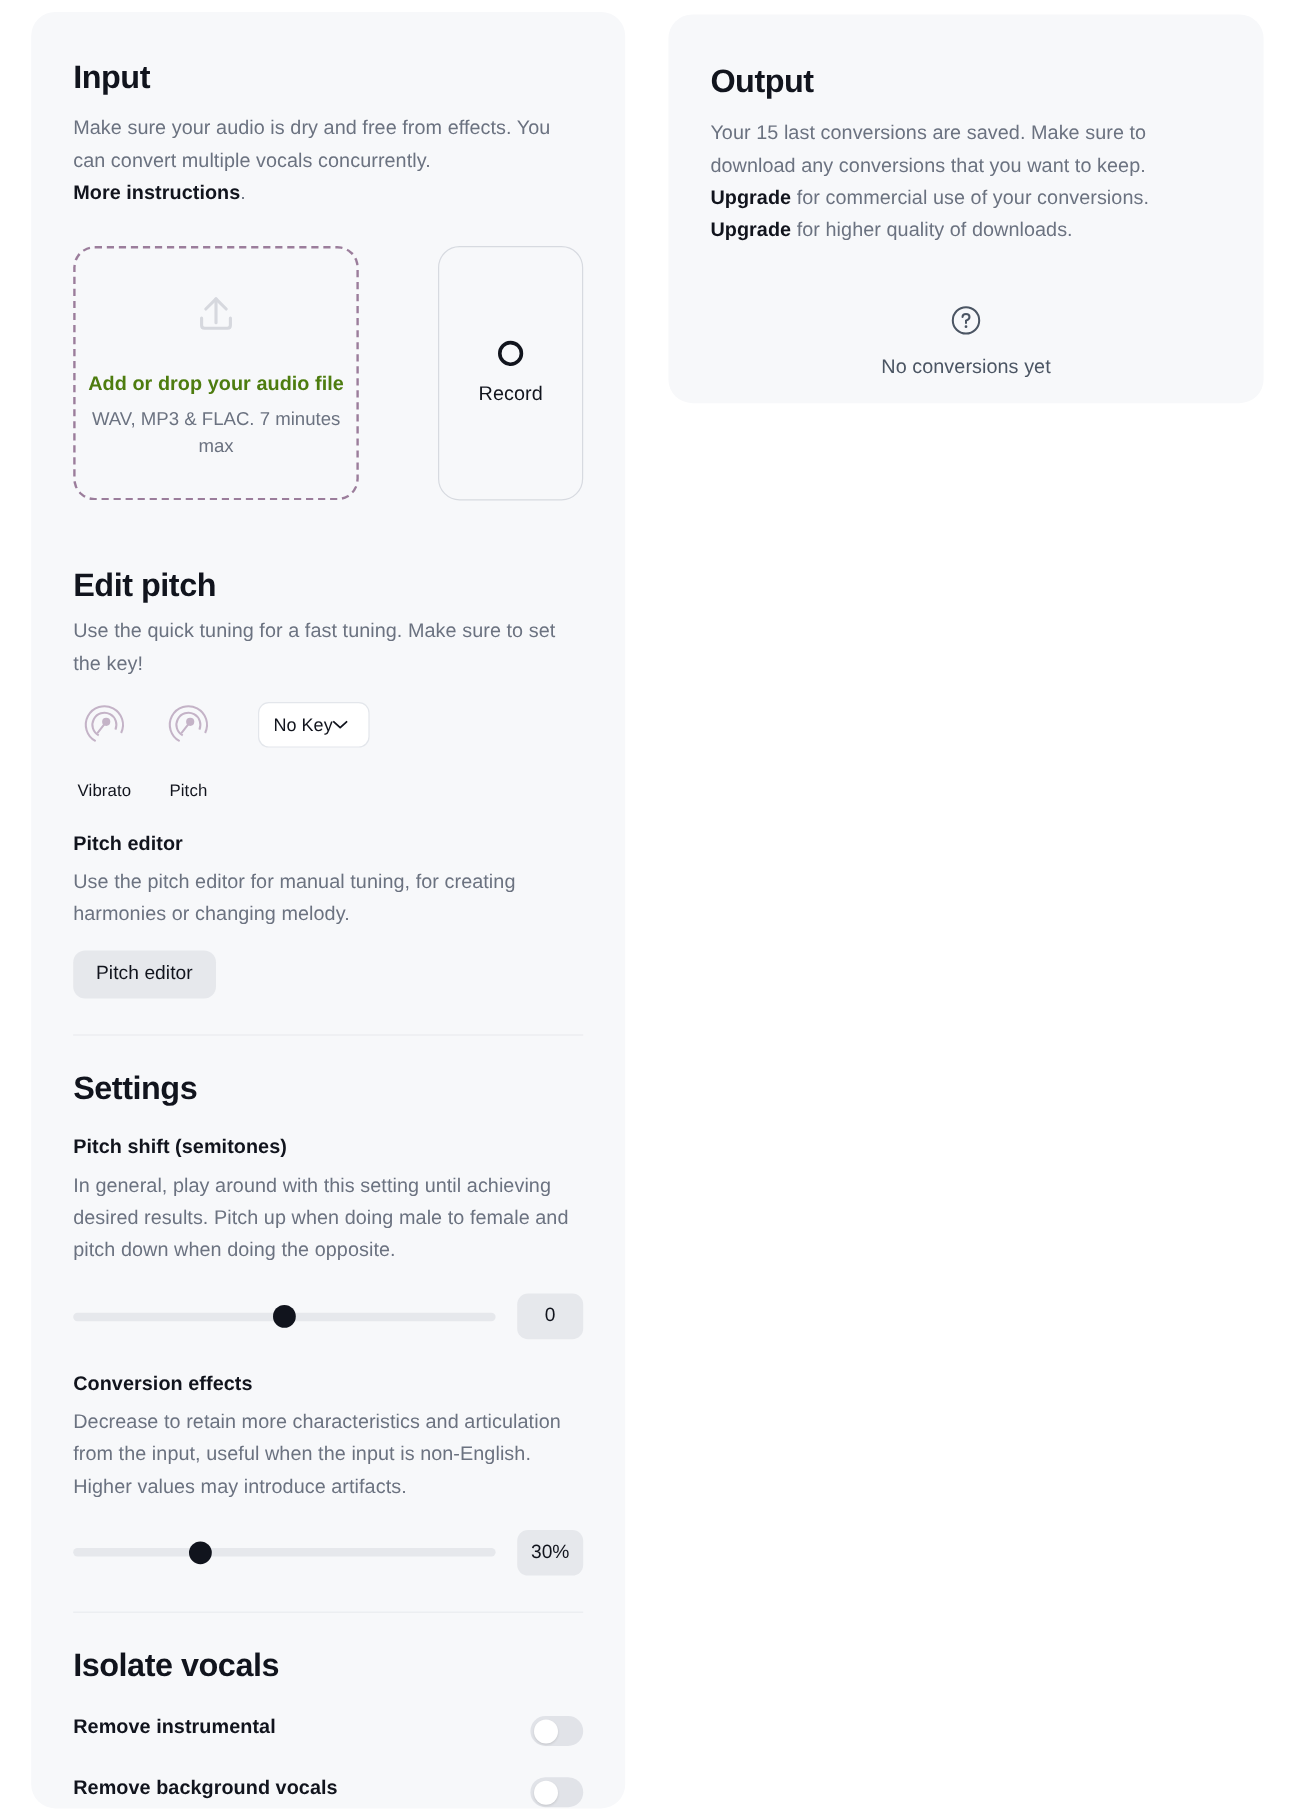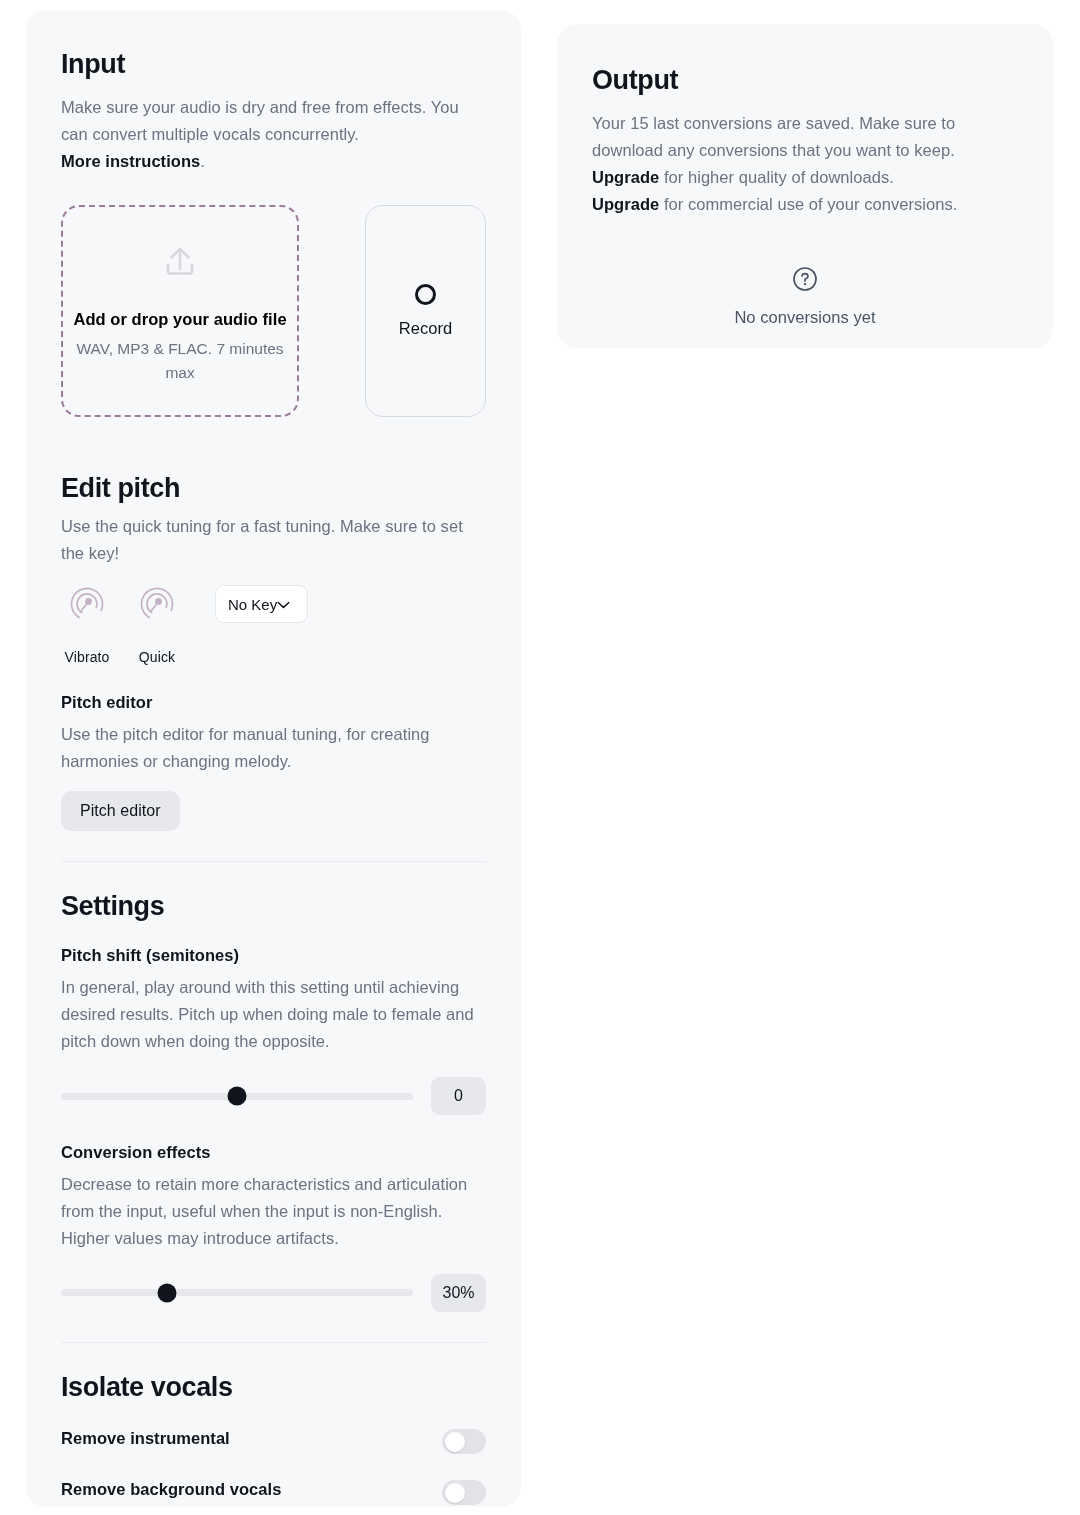--- a/index.html
+++ b/index.html
@@ -19,21 +19,21 @@
     background: #ffffff;
   }
 
   
   .panel {
     position: absolute;
     background: #f7f8fa;
     border-radius: 20px;
   }
   #input-panel  { left: 26px;  top: 10px; width: 495px; height: 1497px; }
-  #output-panel { left: 557px; top: 24px; width: 496px; height: 324px; }
+  #output-panel { left: 557px; top: 12px; width: 496px; height: 324px; }
 
   .panel-inner { padding: 38px 35px 0 35px; }
 
   
   h1.section-title {
     font-size: 27px;
     font-weight: 700;
     color: #11141d;
     letter-spacing: -0.4px;
     line-height: 1.2;
@@ -73,21 +73,21 @@
     flex-direction: column;
     align-items: center;
     justify-content: center;
     cursor: pointer;
     background: transparent;
   }
   .dropzone .up-icon { margin-bottom: 22px; }
   .dz-main {
     font-size: 16.5px;
     font-weight: 600;
-    color: #000000;
+    color: #4d7c0f;
     letter-spacing: 0.05px;
   }
   .dz-sub {
     font-size: 15.5px;
     color: #6b7280;
     text-align: center;
     line-height: 1.5;
     margin-top: 8px;
     max-width: 215px;
   }
@@ -316,21 +316,21 @@
 
         <div class="tuning-item">
           <span>
             <svg width="42" height="42" viewBox="0 0 42 42" fill="none">
               <circle cx="21" cy="21" r="15.5" stroke="#c4b3c7" stroke-width="1.7" stroke-dasharray="72 26" transform="rotate(118 21 21)"></circle>
               <circle cx="21" cy="21" r="10" stroke="#c4b3c7" stroke-width="1.7" stroke-dasharray="46 18" transform="rotate(118 21 21)"></circle>
               <circle cx="22.5" cy="18.5" r="3.4" fill="#c4b3c7"></circle>
               <path d="M22.5 18.5 L15.5 27.5" stroke="#c4b3c7" stroke-width="1.7" stroke-linecap="round"></path>
             </svg>
           </span>
-          <span class="tuning-label">Quick</span>
+          <span class="tuning-label">Pitch</span>
         </div>
 
         <div class="key-select">
           <span class="key-value">No Key</span>
           <span>
             <svg width="13" height="8" viewBox="0 0 13 8" fill="none">
               <path d="M1.2 1.5 L6.5 6.4 L11.8 1.5" stroke="#11141d" stroke-width="1.5" stroke-linecap="round" stroke-linejoin="round"></path>
             </svg>
           </span>
         </div>
@@ -384,22 +384,22 @@
         </div>
 
     </div>
   </section>
 
   <section class="panel" id="output-panel">
     <div class="panel-inner" style="padding-top:40px;">
       <h1 class="section-title">Output</h1>
 
       <p class="desc mt-14">Your 15 last conversions are saved. Make sure to download any conversions that you want to keep.</p>
+      <p class="desc"><span class="strong-link">Upgrade</span><span> for commercial use of your conversions.</span></p>
       <p class="desc"><span class="strong-link">Upgrade</span><span> for higher quality of downloads.</span></p>
-      <p class="desc"><span class="strong-link">Upgrade</span><span> for commercial use of your conversions.</span></p>
 
       <div class="empty-state">
         <span>
           <svg width="26" height="26" viewBox="0 0 26 26" fill="none">
             <circle cx="13" cy="13" r="11" stroke="#4b5563" stroke-width="1.7"></circle>
             <path d="M10.1 10.1 Q10.1 7.6 13 7.6 Q15.9 7.6 15.9 10.2 Q15.9 12.1 13 13.2 L13 15.1" stroke="#4b5563" stroke-width="1.7" stroke-linecap="round" fill="none"></path>
             <circle cx="13" cy="18.2" r="1.15" fill="#4b5563"></circle>
           </svg>
         </span>
         <span class="empty-label">No conversions yet</span>

